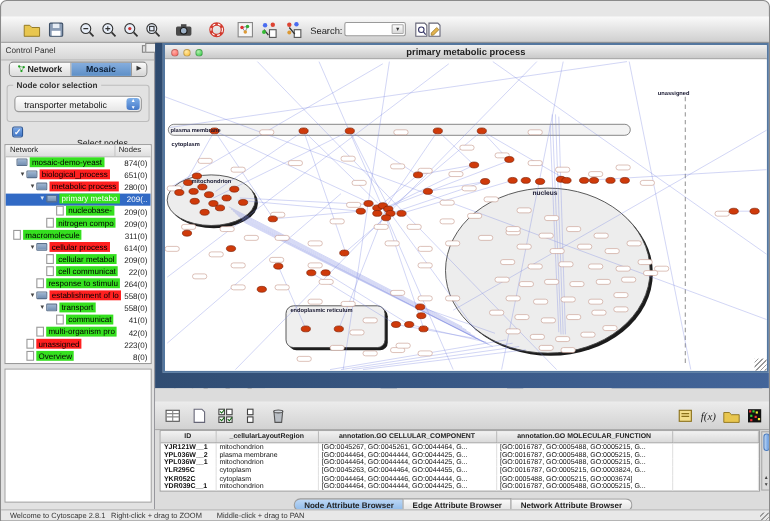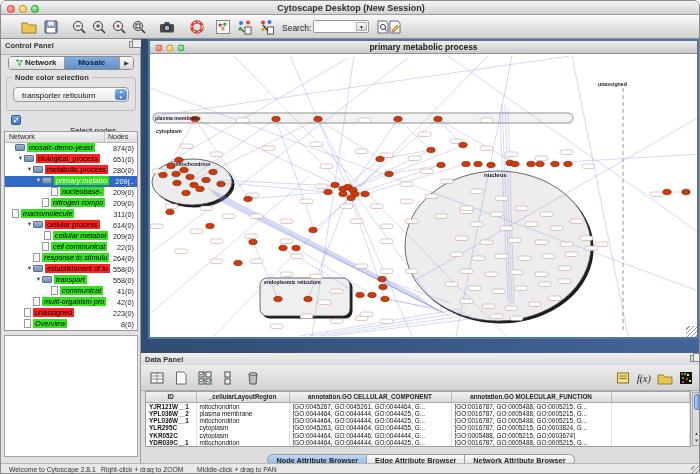--- a/index.html
+++ b/index.html
@@ -27,21 +27,21 @@
   #search-combo { position:absolute; left:312px; top:5px; width:56px; height:13px; background:#fff;
     border:1px solid #9a9a9a; border-radius:2px; }
   #search-combo input { position:absolute; left:2px; top:0; width:40px; height:11px; border:none; outline:none; font-size:8px; background:transparent; }
   #search-combo .cbo { position:absolute; right:1px; top:1px; width:11px; height:9px; background:linear-gradient(#fdfdfd,#d8d8d8);
     border:1px solid #aaa; border-radius:1px; font-size:5px; line-height:9px; text-align:center; color:#333; }
 
   
   #cpanel { position:absolute; left:0; top:38px; width:140px; height:424px;
     background:#e2e2e2; border-right:1px solid #97979d; }
   .phead { position:relative; height:16px; background:linear-gradient(#efefef,#d6d6d6);
-    border-bottom:1px solid #b4b4b4; font-size:7.5px; font-weight:bold; color:#333; padding:1.5px 0 0 4px; }
+    border-bottom:1px solid #b4b4b4; font-size:7.5px; font-weight:normal; color:#333; padding:1.5px 0 0 4px; }
   .float-ic { position:absolute; right:3px; top:2px; width:8px; height:7px; border:1px solid #888; background:#ddd; }
   .float-ic:before { content:""; position:absolute; left:2px; top:-3px; width:8px; height:7px; border:1px solid #888; background:#eee; }
 
   #cp-tabs { position:absolute; left:7px; top:17px; width:126px; height:14px; display:flex;
     border:1px solid #8b8b8b; border-radius:4px; overflow:hidden; background:#f3f3f3; }
   .seg { flex:1; font-size:8px; font-weight:bold; color:#222; text-align:center; line-height:12px; position:relative; }
   .seg.net { background:linear-gradient(#fbfbfb,#dcdcdc); border-right:1px solid #9a9a9a; }
   .seg.sel { background:linear-gradient(#86aede,#5d8fc7); color:#0d2038; }
   .seg .gicon { display:inline-block; width:7px; height:7px; margin-right:2px; vertical-align:-1px; }
   .seg-arrow { width:14px; background:linear-gradient(#fbfbfb,#d4d4d4); border-left:1px solid #9a9a9a;
@@ -69,21 +69,21 @@
   #tree-header .c1 { flex:1; padding:1px 0 0 4px; border-right:1px solid #c6c6c6; }
   #tree-header .c2 { width:32px; padding:1px 0 0 3px; }
   .trow { position:relative; height:11px; font-size:7.3px; white-space:nowrap; }
   .trow.sel { background:#316ac5; }
   .trow .arr { display:inline-block; width:7px; font-size:5.5px; color:#444; text-align:center; vertical-align:1px; }
   .trow.sel .arr { color:#dce6f5; }
   .trow .fold { display:inline-block; width:10px; height:7px; background:linear-gradient(#9fb6d2,#7490b2);
     border:1px solid #5a708c; border-radius:1px; vertical-align:-1px; margin-right:2px; }
   .trow .page { display:inline-block; width:7px; height:9px; background:#fff; border:1px solid #999; vertical-align:-2px; margin-right:2px; }
   .trow .tlabel { padding:0 2px; color:#000; }
-  .trow .tlabel.green { background:#35e01f;font-style:italic; }
+  .trow .tlabel.green { background:#35e01f; }
   .trow .tlabel.red { background:#ff2020; }
   .trow.sel .tlabel.green { color:#fff; }
   .trow .cnt { position:absolute; right:3px; top:1px; color:#222; }
   .trow.sel .cnt { color:#fff; }
 
   #birdseye { position:absolute; left:3px; top:296px; width:134px; height:122px; background:#fff; border:1px solid #a2a2a2; }
 
   
   #desktop { position:absolute; left:140px; top:38px; width:560px; height:328px;
     background:linear-gradient(100deg,#2e4a6e,#43659a); overflow:hidden;padding-left:21px; }
@@ -133,26 +133,20 @@
   #statusbar span { position:absolute; top:2px; font-size:6.8px; color:#333; white-space:nowrap; }
   #st-welcome { left:8px; } #st-zoom { left:100px; } #st-pan { left:196px; }
   #app-grip { position:absolute; right:0; bottom:0; width:10px; height:10px;
     background:repeating-linear-gradient(135deg,#e8e8e8 0 2px,#9a9a9a 2px 3px); }
 </style>
 </head>
 <body>
 
 <div id="app">
 
-  <div id="titlebar">
-    <span class="tl t-red"></span>
-    <span class="tl t-yellow"></span>
-    <span class="tl t-green"></span>
-    <span class="wtitle">Cytoscape Desktop (New Session)</span>
-  </div>
 
   <div id="toolbar">
     <span id="tb-icons"><button class="tbtn" style="left: 18px;">
           <svg viewBox="0 0 16 16">
             <path d="M1 4h5l2 2h7v8H1z" fill="#e8c64f" stroke="#8a7019" stroke-width="0.8"></path>
           </svg>
         </button><button class="tbtn" style="left: 40px;">
           <svg viewBox="0 0 16 16">
             <rect x="2" y="2" width="12" height="12" rx="1" fill="#8a9cb5" stroke="#3d4f66"></rect>
             <rect x="5" y="2.5" width="6" height="4" fill="#e7edf5"></rect>
@@ -248,21 +242,21 @@
             <circle cx="8" cy="3" r="1.5" fill="#2a2"></circle>
             <circle cx="5" cy="8" r="1.5" fill="#2a2"></circle>
             <path d="M2 2L8 3L5 8z" fill="none" stroke="#282" stroke-width="0.7"></path>
           </svg><span>Network</span></span>
       <span class="seg sel"><span>Mosaic</span></span>
       <span class="seg-arrow">▶</span>
     </div>
     <div id="groupbox">
       <span class="gtitle">Node color selection</span>
       <div id="cp-dropdown">
-        <span class="dval">transporter reticulum</span>
+        <span class="dval">transporter metabolic</span>
         <span class="stepper">▲<br>▼</span>
       </div>
     </div>
     <div id="cp-check">
       <span class="box">✓</span>
       <span class="lbl">Select nodes</span>
     </div>
     <div id="tree">
       <div id="tree-header">
         <span class="c1">Network</span>
@@ -270,21 +264,21 @@
       </div>
       <div id="tree-rows">
           <div class="trow" style="padding-left: 3px;"><span class="arr">&nbsp;</span><span class="fold"></span><span class="tlabel green">mosaic-demo-yeast</span><span class="cnt">874(0)</span></div>
           <div class="trow" style="padding-left: 12px;"><span class="arr">▼</span><span class="fold"></span><span class="tlabel red">biological_process</span><span class="cnt">651(0)</span></div>
           <div class="trow" style="padding-left: 21px;"><span class="arr">▼</span><span class="fold"></span><span class="tlabel red">metabolic process</span><span class="cnt">280(0)</span></div>
           <div class="trow sel" style="padding-left: 30px;"><span class="arr">▼</span><span class="fold"></span><span class="tlabel green">primary metabo</span><span class="cnt">209(..</span></div>
           <div class="trow" style="padding-left: 39px;"><span class="arr">&nbsp;</span><span class="page"></span><span class="tlabel green">nucleobase-</span><span class="cnt">209(0)</span></div>
           <div class="trow" style="padding-left: 30px;"><span class="arr">&nbsp;</span><span class="page"></span><span class="tlabel green">nitrogen compo</span><span class="cnt">209(0)</span></div>
           <div class="trow" style=""><span class="arr">&nbsp;</span><span class="page"></span><span class="tlabel green">macromolecule</span><span class="cnt">311(0)</span></div>
           <div class="trow" style="padding-left: 21px;"><span class="arr">▼</span><span class="fold"></span><span class="tlabel red">cellular process</span><span class="cnt">614(0)</span></div>
-          <div class="trow" style=" margin-left: 32px;"><span class="arr">&nbsp;</span><span class="page"></span><span class="tlabel green">cellular metabol</span><span class="cnt">209(0)</span></div>
+          <div class="trow" style="padding-left: 30px;"><span class="arr">&nbsp;</span><span class="page"></span><span class="tlabel green">cellular metabol</span><span class="cnt">209(0)</span></div>
           <div class="trow" style="padding-left: 30px;"><span class="arr">&nbsp;</span><span class="page"></span><span class="tlabel green">cell communicat</span><span class="cnt">22(0)</span></div>
           <div class="trow" style="padding-left: 21px;"><span class="arr">&nbsp;</span><span class="page"></span><span class="tlabel green">response to stimulu</span><span class="cnt">264(0)</span></div>
           <div class="trow" style="padding-left: 21px;"><span class="arr">▼</span><span class="fold"></span><span class="tlabel red">establishment of lo</span><span class="cnt">558(0)</span></div>
           <div class="trow" style="padding-left: 30px;"><span class="arr">▼</span><span class="fold"></span><span class="tlabel green">transport</span><span class="cnt">558(0)</span></div>
           <div class="trow" style="padding-left: 39px;"><span class="arr">&nbsp;</span><span class="page"></span><span class="tlabel green">communicat</span><span class="cnt">41(0)</span></div>
           <div class="trow" style="padding-left: 21px;"><span class="arr">&nbsp;</span><span class="page"></span><span class="tlabel green">multi-organism pro</span><span class="cnt">42(0)</span></div>
           <div class="trow" style="padding-left: 12px;"><span class="arr">&nbsp;</span><span class="page"></span><span class="tlabel red">unassigned</span><span class="cnt">223(0)</span></div>
           <div class="trow" style="padding-left: 12px;"><span class="arr">&nbsp;</span><span class="page"></span><span class="tlabel green">Overview</span><span class="cnt">8(0)</span></div>
         </div>
     </div>
@@ -556,24 +550,20 @@
             <text x="334" y="123" font-size="6" font-weight="bold" fill="#15152e" font-family="&quot;Liberation Sans&quot;, sans-serif">nucleus</text>
             <text x="114" y="230" font-size="5.2" font-weight="bold" fill="#15152e" font-family="&quot;Liberation Sans&quot;, sans-serif">endoplasmic reticulum</text>
             <text x="448" y="32" font-size="5.2" font-weight="bold" fill="#15152e" font-family="&quot;Liberation Sans&quot;, sans-serif">unassigned</text>
           </svg>
         <div id="grip"></div>
       </div>
     </div>
   </div>
 
   <div id="dpanel">
-    <div class="phead">
-      <span>Data Panel</span>
-      <span class="float-ic"></span>
-    </div>
     <div id="dp-toolbar">
       <span id="dp-left"><button class="tbtn" style="left: 6px;">
             <svg viewBox="0 0 16 16">
               <rect x="2" y="3" width="12" height="10" fill="#fff" stroke="#555"></rect>
               <line x1="2" y1="6" x2="14" y2="6" stroke="#888"></line>
               <line x1="2" y1="9" x2="14" y2="9" stroke="#888"></line>
               <line x1="8" y1="3" x2="8" y2="13" stroke="#888"></line>
             </svg>
           </button><button class="tbtn" style="left: 30px;">
             <svg viewBox="0 0 16 16">

